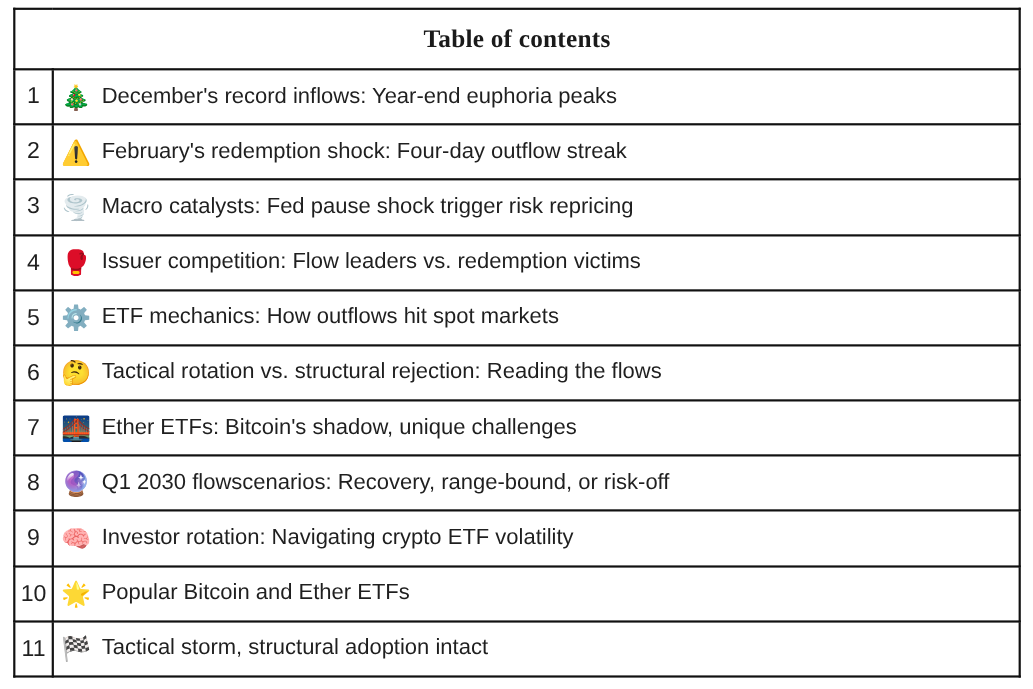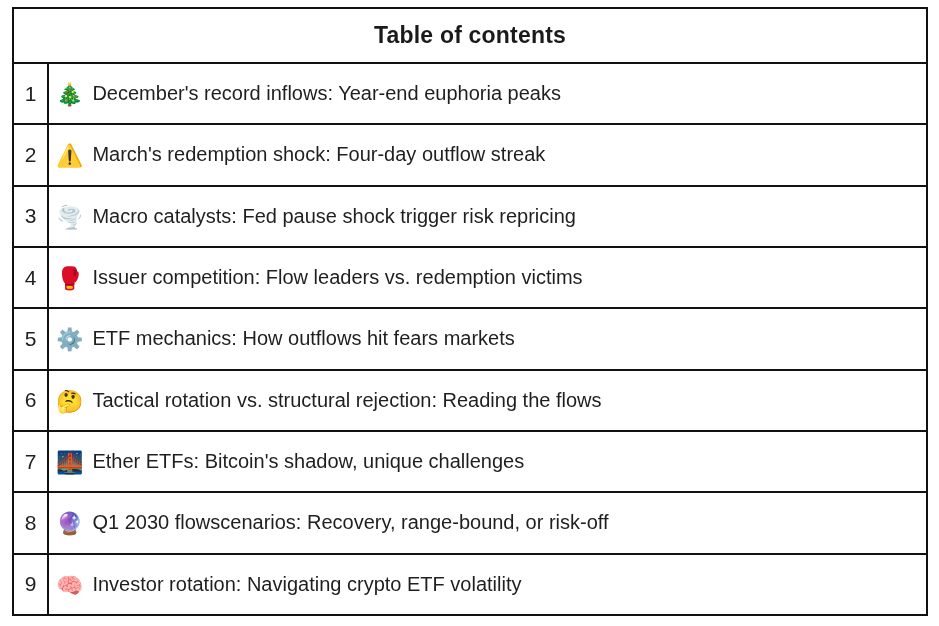--- a/index.html
+++ b/index.html
@@ -27,20 +27,21 @@
   }
   .toc-table col.num-col { width: 35px; }
   .toc-table th.title-cell {
     height: 55px;
     text-align: center;
     vertical-align: middle;
     font-size: 23px;
     font-weight: 700;
     letter-spacing: 0.2px;
     color: #1a1a1a;
+    font-family: Liberation Serif, serif;
   }
   td.num-cell {
     text-align: center;
     vertical-align: middle;
     font-size: 21px;
     color: #1f1f1f;
   }
   td.content-cell {
     vertical-align: middle;
     padding-left: 7px;
@@ -77,39 +78,39 @@
   <tbody>
       <tr>
     <td class="num-cell">1</td>
     <td class="content-cell">
       <span class="row-emoji">🎄</span><span class="row-text">December's record inflows: Year-end euphoria peaks</span>
     </td>
   </tr>
       <tr>
     <td class="num-cell">2</td>
     <td class="content-cell">
-      <span class="row-emoji">⚠️</span><span class="row-text">March's redemption shock: Four-day outflow streak</span>
+      <span class="row-emoji">⚠️</span><span class="row-text">February's redemption shock: Four-day outflow streak</span>
     </td>
   </tr>
       <tr>
     <td class="num-cell">3</td>
     <td class="content-cell">
       <span class="row-emoji">🌪️</span><span class="row-text">Macro catalysts: Fed pause shock trigger risk repricing</span>
     </td>
   </tr>
       <tr>
     <td class="num-cell">4</td>
     <td class="content-cell">
       <span class="row-emoji">🥊</span><span class="row-text">Issuer competition: Flow leaders vs. redemption victims</span>
     </td>
   </tr>
       <tr>
     <td class="num-cell">5</td>
     <td class="content-cell">
-      <span class="row-emoji">⚙️</span><span class="row-text">ETF mechanics: How outflows hit fears markets</span>
+      <span class="row-emoji">⚙️</span><span class="row-text">ETF mechanics: How outflows hit spot markets</span>
     </td>
   </tr>
       <tr>
     <td class="num-cell">6</td>
     <td class="content-cell">
       <span class="row-emoji">🤔</span><span class="row-text">Tactical rotation vs. structural rejection: Reading the flows</span>
     </td>
   </tr>
       <tr>
     <td class="num-cell">7</td>
@@ -122,14 +123,26 @@
     <td class="content-cell">
       <span class="row-emoji">🔮</span><span class="row-text">Q1 2030 flowscenarios: Recovery, range-bound, or risk-off</span>
     </td>
   </tr>
       <tr>
     <td class="num-cell">9</td>
     <td class="content-cell">
       <span class="row-emoji">🧠</span><span class="row-text">Investor rotation: Navigating crypto ETF volatility</span>
     </td>
   </tr>
+      <tr>
+    <td class="num-cell">10</td>
+    <td class="content-cell">
+      <span class="row-emoji">🌟</span><span class="row-text">Popular Bitcoin and Ether ETFs</span>
+    </td>
+  </tr>
+      <tr>
+    <td class="num-cell">11</td>
+    <td class="content-cell">
+      <span class="row-emoji">🏁</span><span class="row-text">Tactical storm, structural adoption intact</span>
+    </td>
+  </tr>
     </tbody>
 </table>
 
 </body></html>

